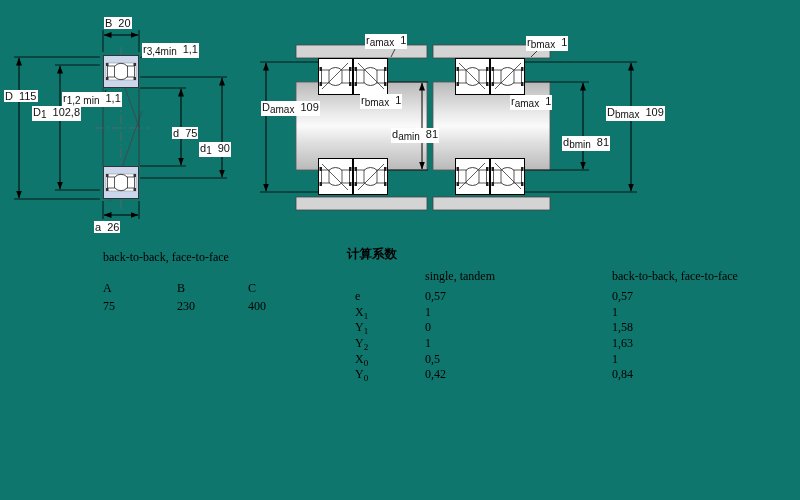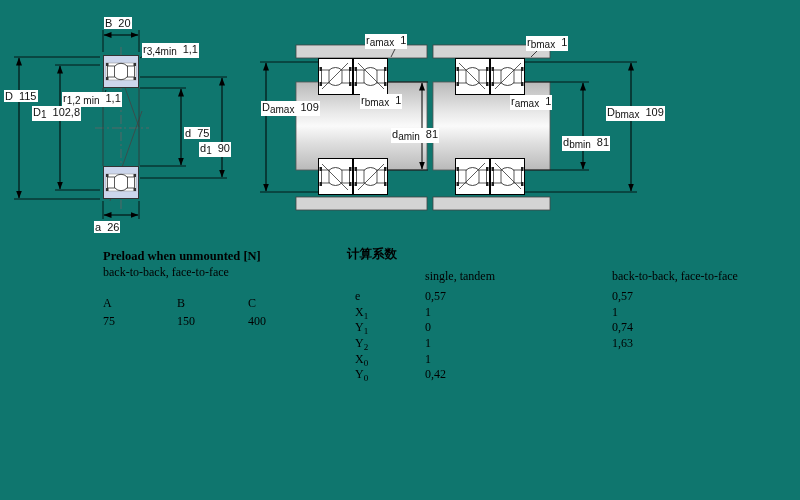--- a/index.html
+++ b/index.html
@@ -159,21 +159,21 @@
   </div>
   <div class="dim-label" style="left:4px;top:90px;">
     <span>D</span><span class="v">115</span>
   </div>
   <div class="dim-label" style="left:32px;top:106px;">
     <span>D</span><span class="s">1</span><span class="v">102,8</span>
   </div>
   <div class="dim-label" style="left:62px;top:92px;">
     <span>r</span><span class="s">1,2 min</span><span class="v">1,1</span>
   </div>
-  <div class="dim-label" style="left:184px;top:127px;">
+  <div class="dim-label" style="left:172px;top:127px;">
     <span>d</span><span class="v">75</span>
   </div>
   <div class="dim-label" style="left:199px;top:142px;">
     <span>d</span><span class="s">1</span><span class="v">90</span>
   </div>
   <div class="dim-label" style="left:94px;top:221px;">
     <span>a</span><span class="v">26</span>
   </div>
 
   <div class="dim-label" style="left:365px;top:34px;">
@@ -196,30 +196,29 @@
     <span>r</span><span class="s">amax</span><span class="v">1</span>
   </div>
   <div class="dim-label" style="left:562px;top:136px;">
     <span>d</span><span class="s">bmin</span><span class="v">81</span>
   </div>
   <div class="dim-label" style="left:606px;top:106px;">
     <span>D</span><span class="s">bmax</span><span class="v">109</span>
   </div>
 
   <div class="tbl" style="left:103px;top:249px;width:260px;">
-    <div class="title">Preload when unmounted [N]</div>
     <div class="subtitle">back-to-back, face-to-face</div>
     <div class="pre-grid head">
       <span>A</span>
       <span>B</span>
       <span>C</span>
     </div>
     <div class="pre-grid vals">
       <span>75</span>
-      <span>150</span>
+      <span>230</span>
       <span>400</span>
     </div>
   </div>
 
   <div class="tbl" style="left:347px;top:246px;width:440px;">
     <div class="title">计算系数</div>
     <div class="calc-grid head">
       <span></span>
       <span>single, tandem</span>
       <span>back-to-back, face-to-face</span>
@@ -230,30 +229,32 @@
       <span>0,57</span>
     </div>
     <div class="calc-grid row">
       <span><span>X</span><span class="sub">1</span></span>
       <span>1</span>
       <span>1</span>
     </div>
     <div class="calc-grid row">
       <span><span>Y</span><span class="sub">1</span></span>
       <span>0</span>
-      <span>0,74</span>
+      <span>1,58</span>
     </div>
     <div class="calc-grid row">
       <span><span>Y</span><span class="sub">2</span></span>
       <span>1</span>
       <span>1,63</span>
     </div>
     <div class="calc-grid row">
       <span><span>X</span><span class="sub">0</span></span>
+      <span>0,5</span>
       <span>1</span>
     </div>
     <div class="calc-grid row">
       <span><span>Y</span><span class="sub">0</span></span>
       <span>0,42</span>
+      <span>0,84</span>
     </div>
   </div>
 
 </div>
 
 </body></html>

